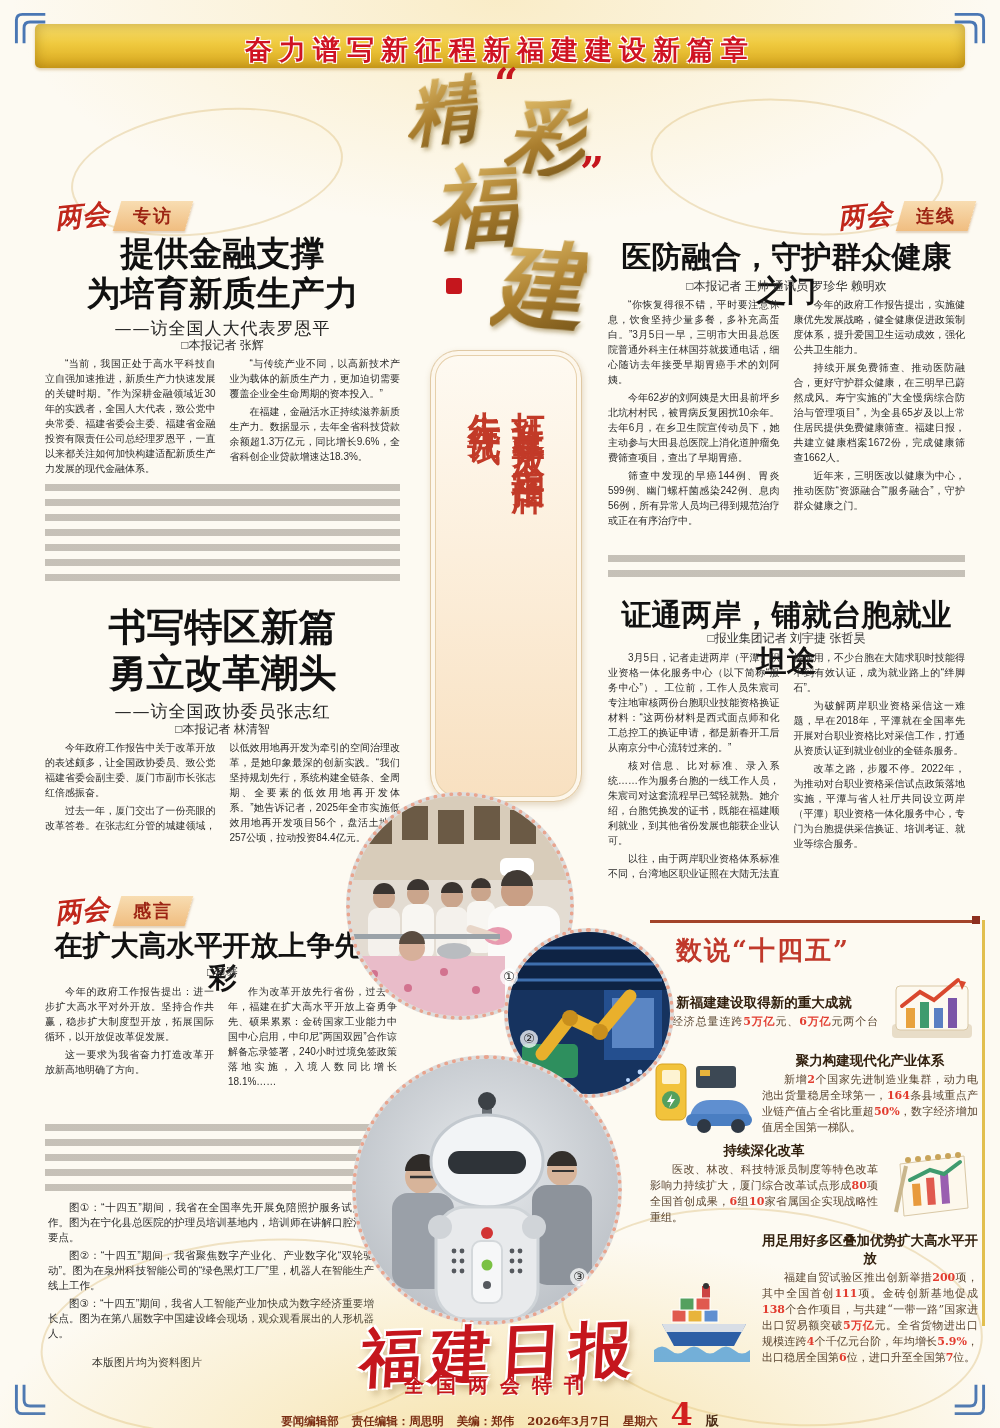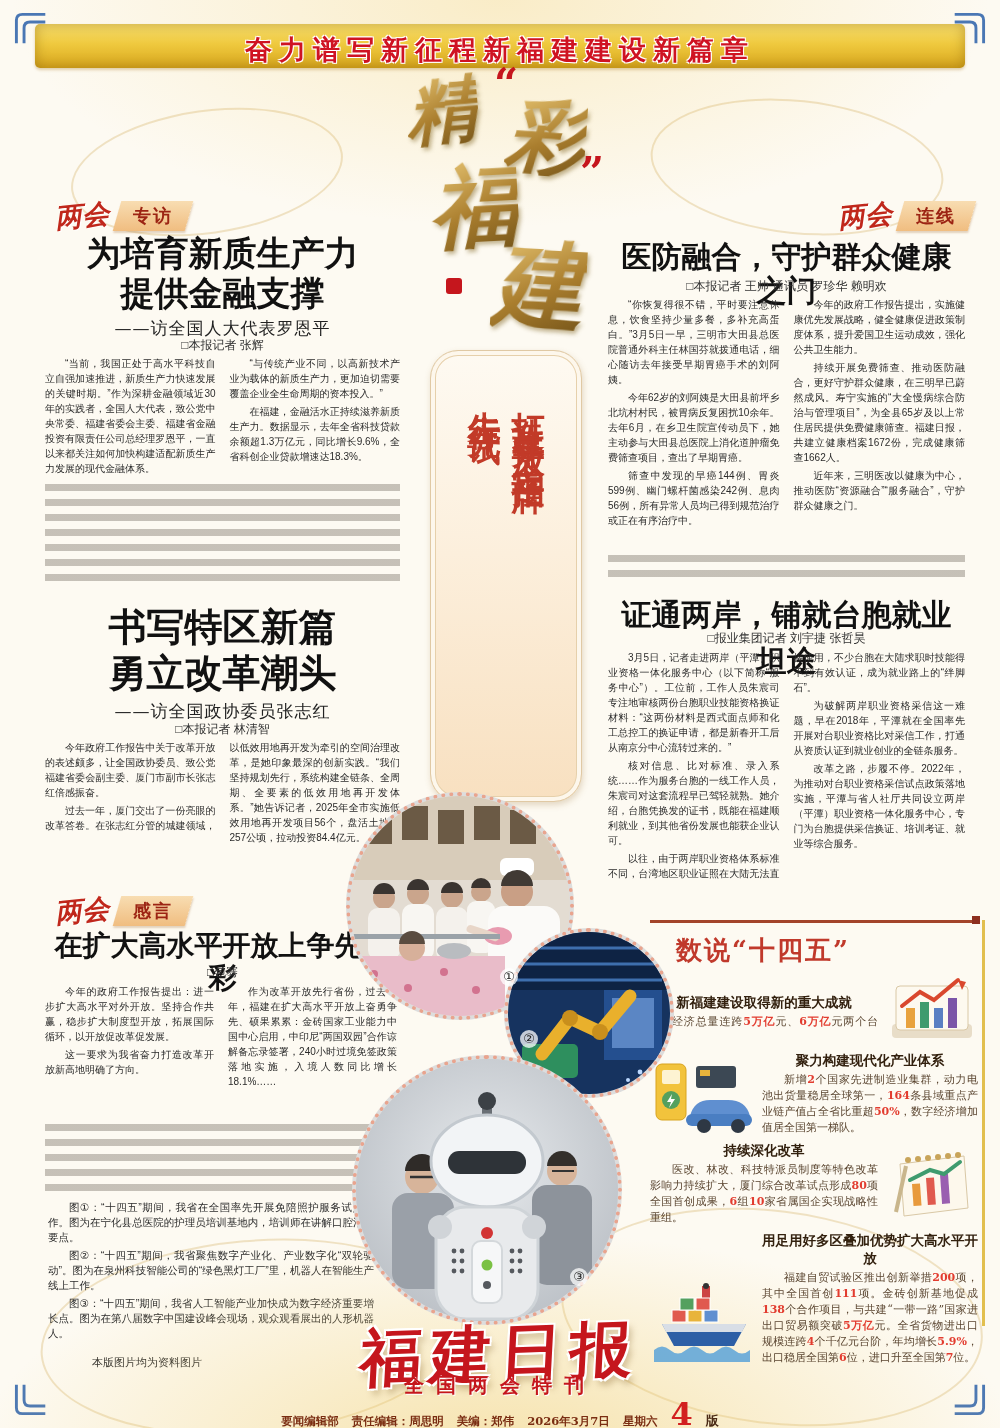--- a/index.html
+++ b/index.html
@@ -139,22 +139,22 @@
     <span class="ch" style="left:104px;top:172px;font-size:94px;transform:rotate(3deg);">建</span>
     <span class="seal"></span>
   </div>
 
   <div class="badge" style="left:55px;top:198px;">
     <span class="script">两会</span>
     <span class="lbl"><b>专访</b></span>
   </div>
 
   <div class="ah" style="left:45px;top:233px;width:355px;font-size:34px;line-height:40px;">
+    <div>提供金融支撑</div>
     <div>为培育新质生产力</div>
-    <div>提供金融支撑</div>
   </div>
   <div class="sub" style="left:45px;top:317px;width:355px;">——访全国人大代表罗恩平</div>
   <div class="byline" style="left:45px;top:337px;width:355px;">□本报记者 张辉</div>
   <div class="body" style="left:45px;top:356px;width:355px;height:228px;--greek:100px;">
     <p>“当前，我国正处于高水平科技自立自强加速推进，新质生产力快速发展的关键时期。”作为深耕金融领域近30年的实践者，全国人大代表，致公党中央常委、福建省委会主委、福建省金融投资有限责任公司总经理罗恩平，一直以来都关注如何加快构建适配新质生产力发展的现代金融体系。</p>
     <p>“与传统产业不同，以高新技术产业为载体的新质生产力，更加迫切需要覆盖企业全生命周期的资本投入。”</p>
     <p>在福建，金融活水正持续滋养新质生产力。数据显示，去年全省科技贷款余额超1.3万亿元，同比增长9.6%，全省科创企业贷款增速达18.3%。</p>
   </div>
 
   <div class="ah" style="left:45px;top:604px;width:355px;font-size:38px;line-height:46px;">

